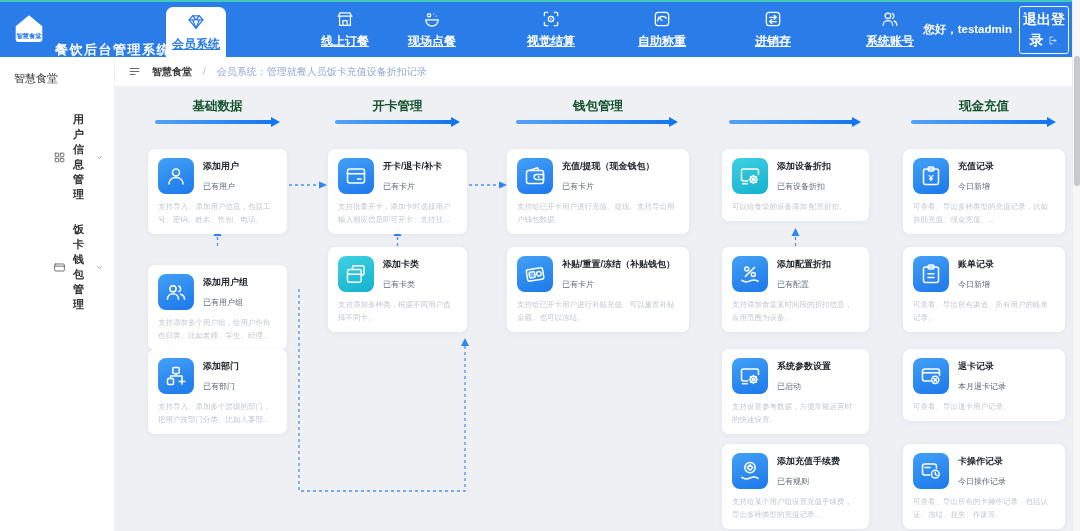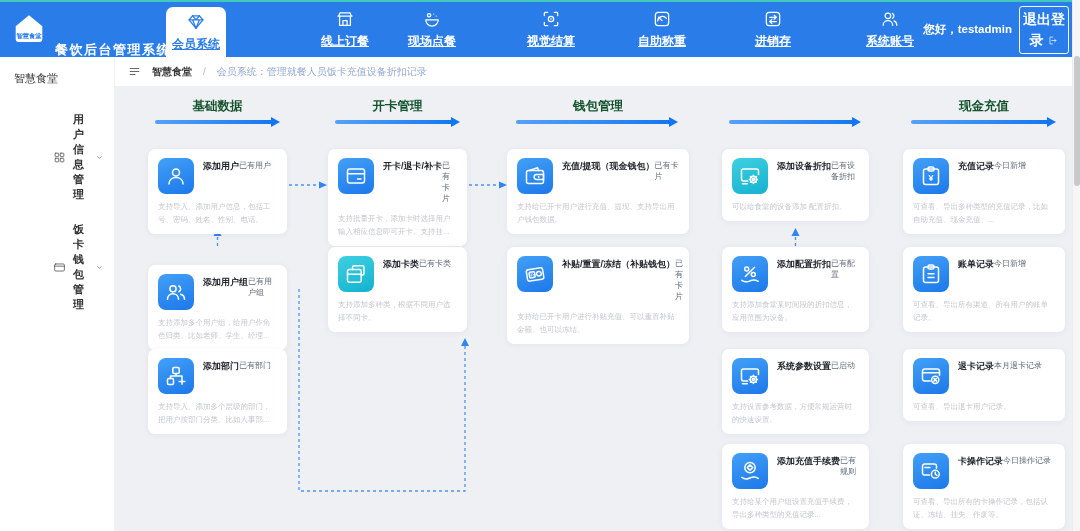--- a/index.html
+++ b/index.html
@@ -54,21 +54,21 @@
     border-left:9px solid #1276f2; border-top:5px solid transparent; border-bottom:5px solid transparent; }
 
   .card { position:absolute; left:0; width:100%; background:#fff; border-radius:7px; padding:9px 10px 8px;
     box-shadow:0 1px 6px rgba(20,50,100,.06); cursor:pointer; }
   .card-head { display:flex; gap:9px; }
   .tile { width:36px; height:36px; border-radius:8px; flex-shrink:0; color:#fff;
     display:flex; align-items:center; justify-content:center; }
   .tile svg { width:24px; height:24px; }
   .tile.blue { background:linear-gradient(160deg,#43a0f7,#1b78ea); }
   .tile.cyan { background:linear-gradient(160deg,#3fd0e2,#14b2cf); }
-  .ct { display:flex; flex-direction:row; justify-content:space-between; padding:2px 0; min-width:0; }
+  .ct { display:flex; flex-direction:column; justify-content:space-between; padding:2px 0; min-width:0; }
   .card-title { font-size:9px; font-weight:bold; color:#23272e; white-space:nowrap; }
   .card-sub { font-size:8px; color:#606b79; }
   .card-desc { margin-top:6px; font-size:7.5px; line-height:1.75; color:#c3c7cf; }
 
   .scrollbar { position:fixed; top:0; right:0; width:8px; height:531px; background:#f6f6f6; border-left:1px solid #ececec; z-index:60; }
   .scroll-thumb { width:6px; margin:56px auto 0; height:130px; border-radius:3px; background:#c7c9cc; cursor:pointer; }
 </style>
 </head>
 <body>
 

